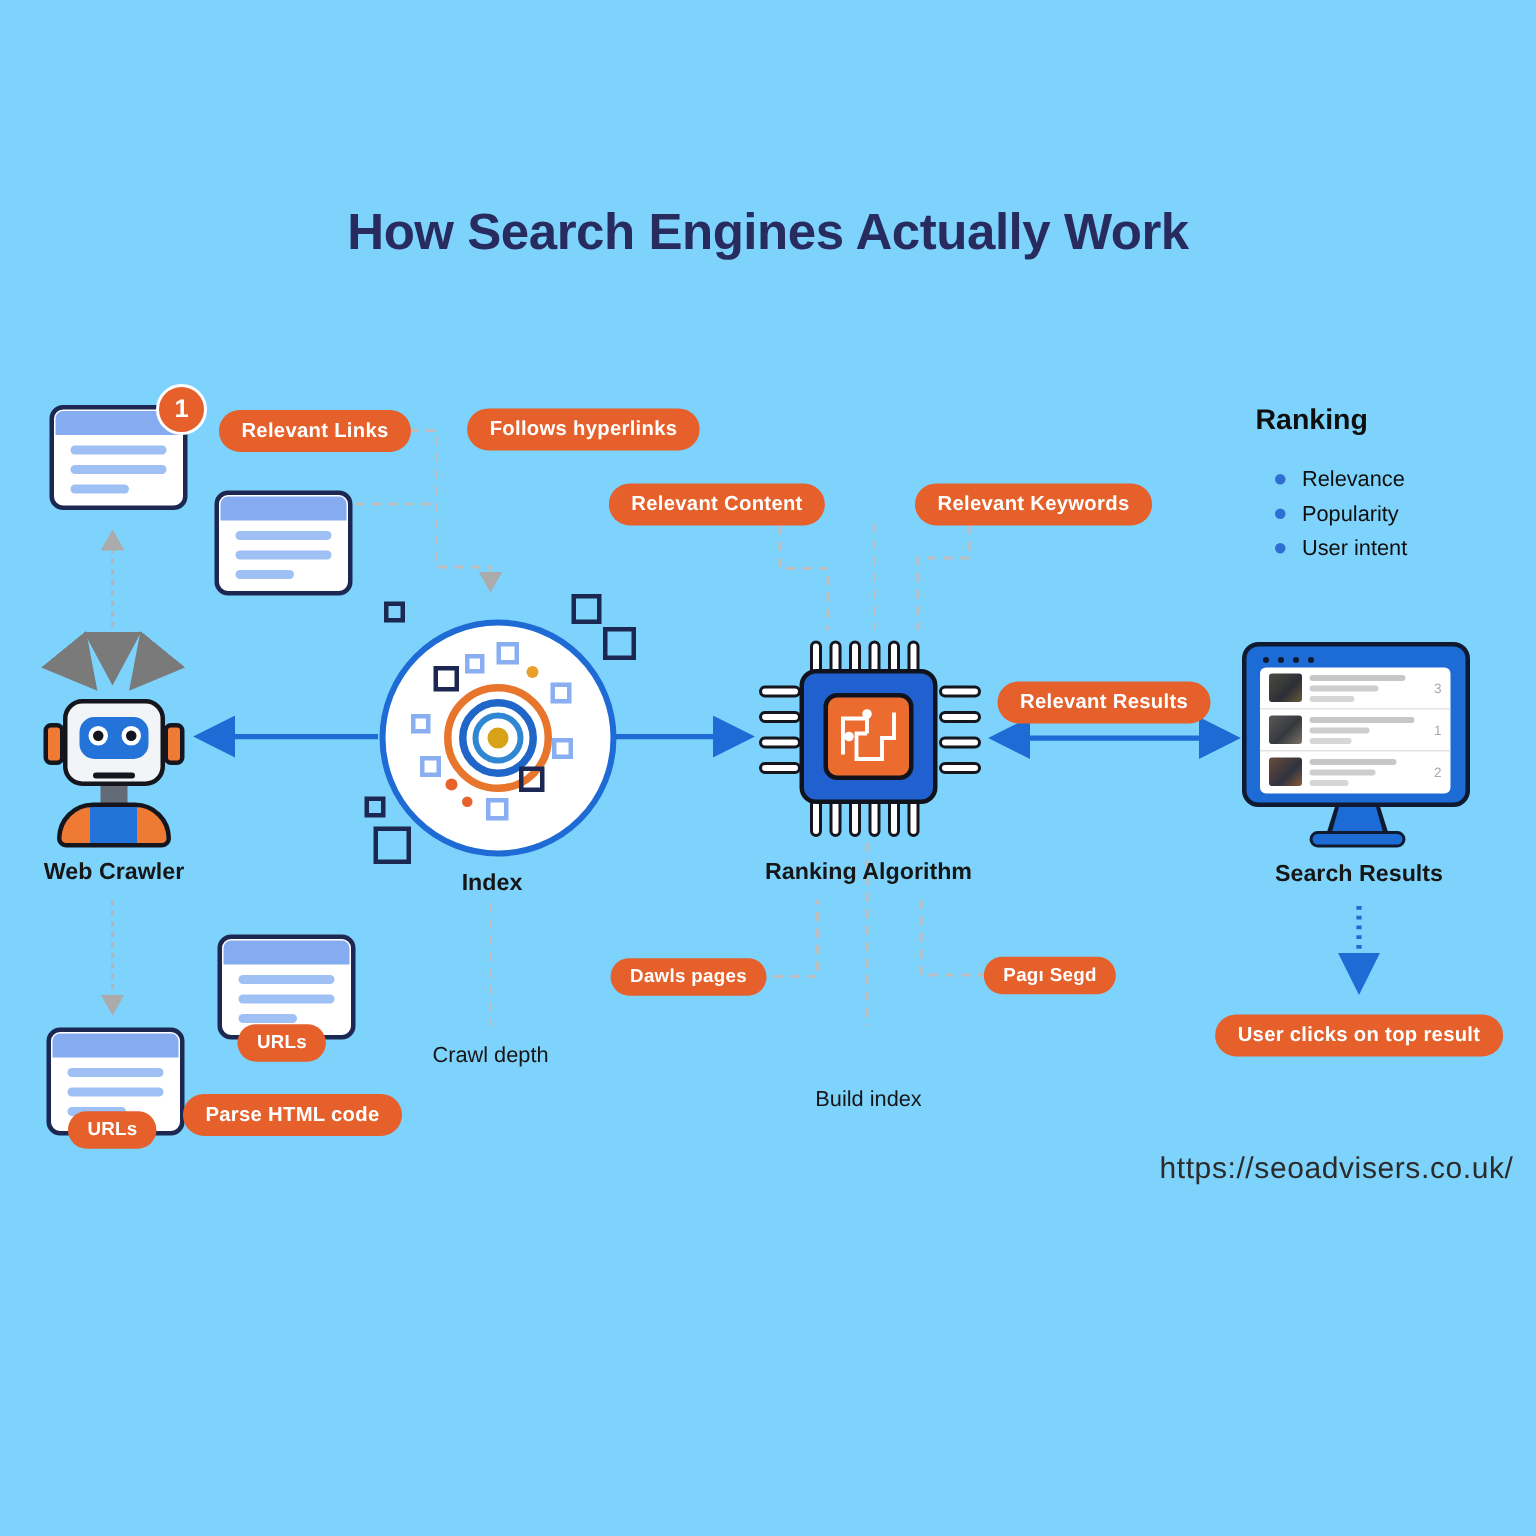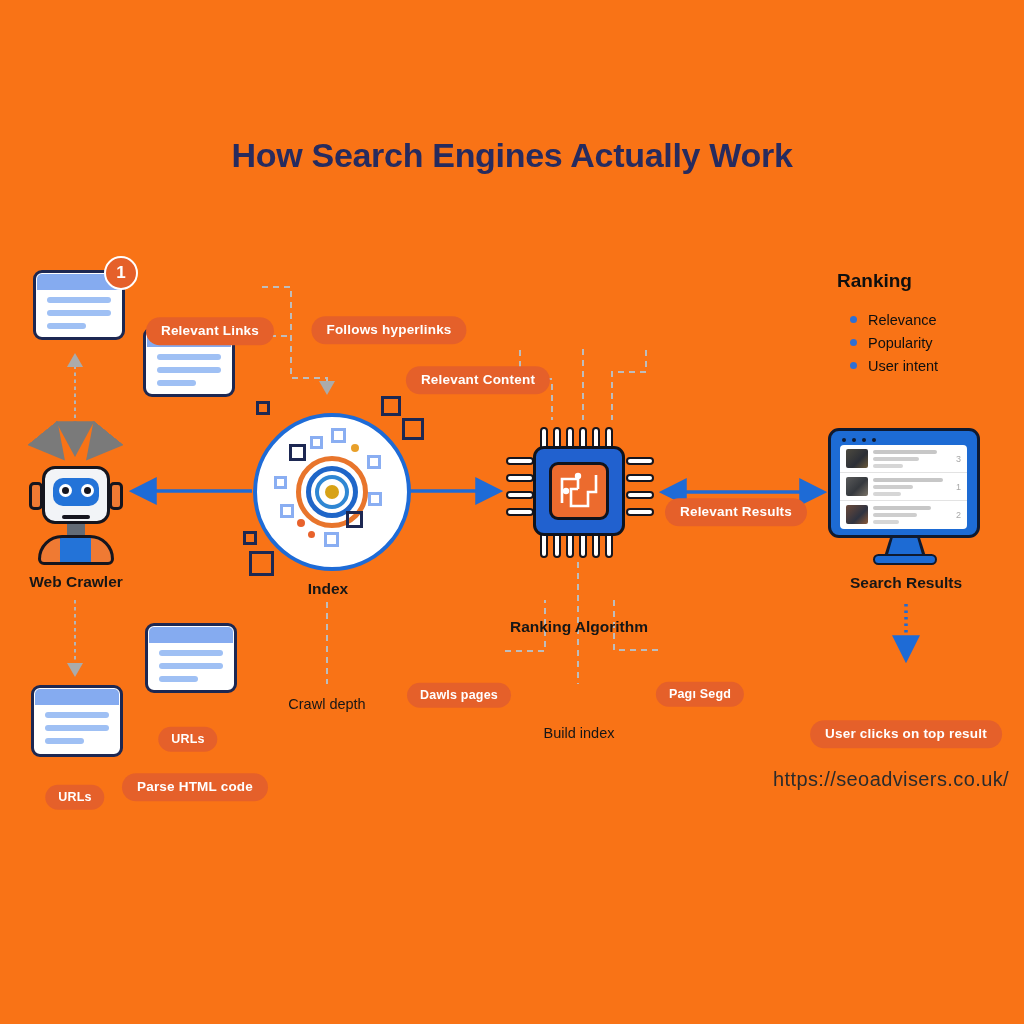--- a/index.html
+++ b/index.html
@@ -1,25 +1,25 @@
 <!DOCTYPE html>
 <html><head>
 <meta charset="utf-8">
 <style>
   html,body{margin:0;padding:0;background:#fff;}
   body{width:1024px;height:1024px;overflow:hidden;font-family:"Liberation Sans",sans-serif;}
-  #stage{position:relative;width:1024px;height:1024px;background:#f97316;}
+  #stage{position:relative;width:1024px;height:1024px;background:#7dd3fc;}
   .abs{position:absolute;box-sizing:border-box;}
 
   .title{position:absolute;left:0;top:136px;width:1024px;text-align:center;
          font-size:34px;font-weight:800;color:#272b5e;letter-spacing:-0.3px;}
 
   .pill{position:absolute;transform:translate(-50%,-50%);background:#e5602a;color:#fff;
         font-weight:700;font-size:13.5px;line-height:1;padding:7px 15px;border-radius:18px;
-        white-space:nowrap;letter-spacing:.2px;z-index:6;margin-top:44px;}
+        white-space:nowrap;letter-spacing:.2px;z-index:6;}
   .pill.sm{font-size:12.5px;padding:6px 13px;}
 
   .doccard{position:absolute;background:#fff;border:3px solid #1d2852;border-radius:9px;
            box-sizing:border-box;z-index:5;}
   .doccard .hdr{height:16px;background:#85abf0;border-radius:5px 5px 0 0;margin:1px 1px 0 1px;}
   .doccard .ln{height:6px;background:#9fc0f4;border-radius:3px;margin:7px 11px 0 11px;}
   .doccard .ln.short{width:45%;}
 
   .nodelabel{position:absolute;transform:translateX(-50%);font-size:15.5px;font-weight:700;
              color:#161616;white-space:nowrap;z-index:6;}
@@ -126,20 +126,21 @@
   <div class="doccard" style="left:143px;top:327px;width:92px;height:70px;">
     <div class="hdr"></div>
     <div class="ln"></div>
     <div class="ln"></div>
     <div class="ln short"></div>
   </div>
 
   <div class="pill" style="left:210px;top:287px;">Relevant Links</div>
   <div class="pill" style="left:389px;top:286px;">Follows hyperlinks</div>
   <div class="pill" style="left:478px;top:336px;">Relevant Content</div>
+  <div class="pill" style="left:689px;top:336px;">Relevant Keywords</div>
   <div class="pill" style="left:736px;top:468px;">Relevant Results</div>
 
   <div class="rank-head" style="left:837px;top:270px;text-align:center;">Ranking</div>
   <div class="rank-bullet" style="left:850px;top:316px;"></div>
   <div class="rank-item" style="left:868px;top:312px;">Relevance</div>
   <div class="rank-bullet" style="left:850px;top:339px;"></div>
   <div class="rank-item" style="left:868px;top:335px;">Popularity</div>
   <div class="rank-bullet" style="left:850px;top:362px;"></div>
   <div class="rank-item" style="left:868px;top:358px;">User intent</div>
 
@@ -216,21 +217,21 @@
       <svg width="54" height="52" viewBox="0 0 54 52" style="position:absolute;left:0;top:0;">
         <g stroke="#fff" stroke-width="2.6" fill="none">
           <path d="M10 38 V14 H26 V24"></path>
           <path d="M26 24 H19 V41 H36 V27 H44 V10"></path>
         </g>
         <circle cx="26" cy="11" r="3.2" fill="#fff"></circle>
         <circle cx="14" cy="26" r="3.2" fill="#fff"></circle>
       </svg>
     </div>
   </div>
-  <div class="nodelabel" style="left:579px;top:573px;margin-top:45px;">Ranking Algorithm</div>
+  <div class="nodelabel" style="left:579px;top:573px;">Ranking Algorithm</div>
 
   <div class="abs" style="left:828px;top:428px;width:156px;height:140px;z-index:3;">
     <div class="abs" style="left:55px;top:104px;width:44px;height:28px;background:#0f1a30;clip-path:polygon(20% 0,80% 0,100% 100%,0 100%);"></div>
     <div class="abs" style="left:59px;top:106px;width:36px;height:24px;background:#1d6bd4;clip-path:polygon(19% 0,81% 0,100% 100%,0 100%);"></div>
     <div class="abs" style="left:45px;top:126px;width:64px;height:11px;background:#1d6bd4;border:2.5px solid #0f1a30;border-radius:6px;"></div>
     <div class="abs" style="left:0;top:0;width:152px;height:110px;background:#1d6bd4;border:3.5px solid #0f1a30;border-radius:11px;">
       <div class="dot" style="left:11px;top:7px;width:4px;height:4px;background:#0f1a30;"></div>
       <div class="dot" style="left:21px;top:7px;width:4px;height:4px;background:#0f1a30;"></div>
       <div class="dot" style="left:31px;top:7px;width:4px;height:4px;background:#0f1a30;"></div>
       <div class="dot" style="left:41px;top:7px;width:4px;height:4px;background:#0f1a30;"></div>

